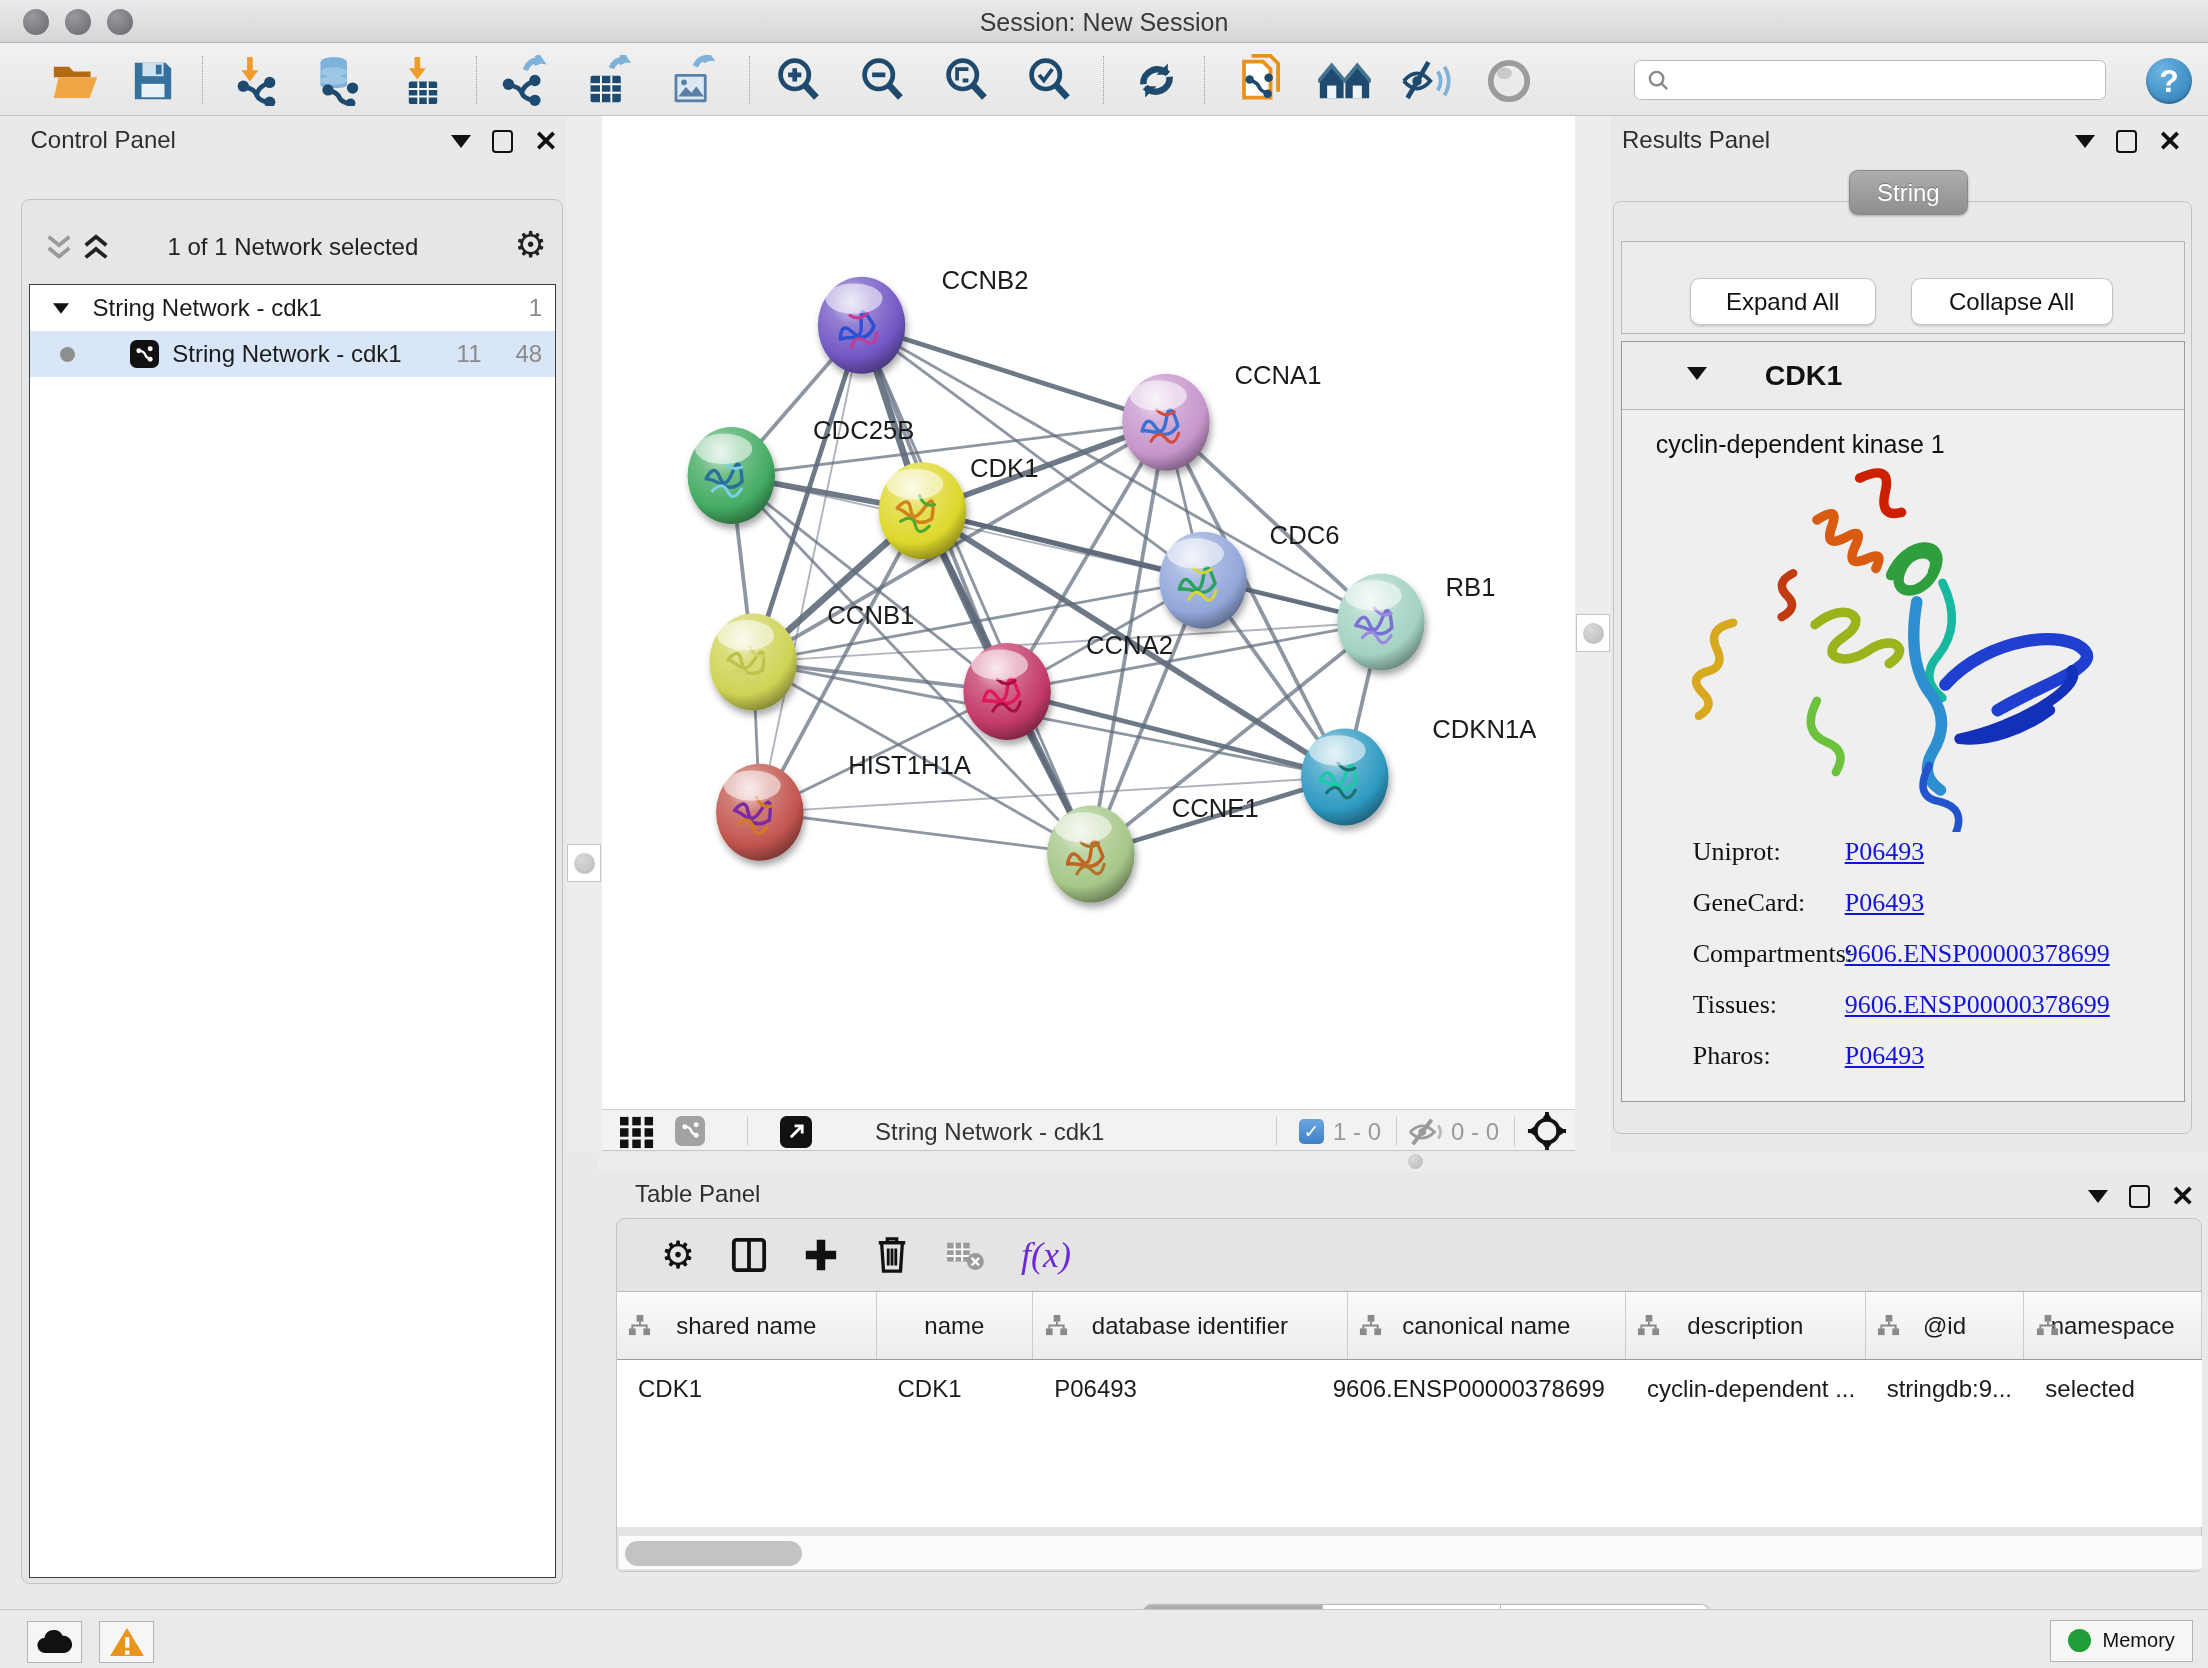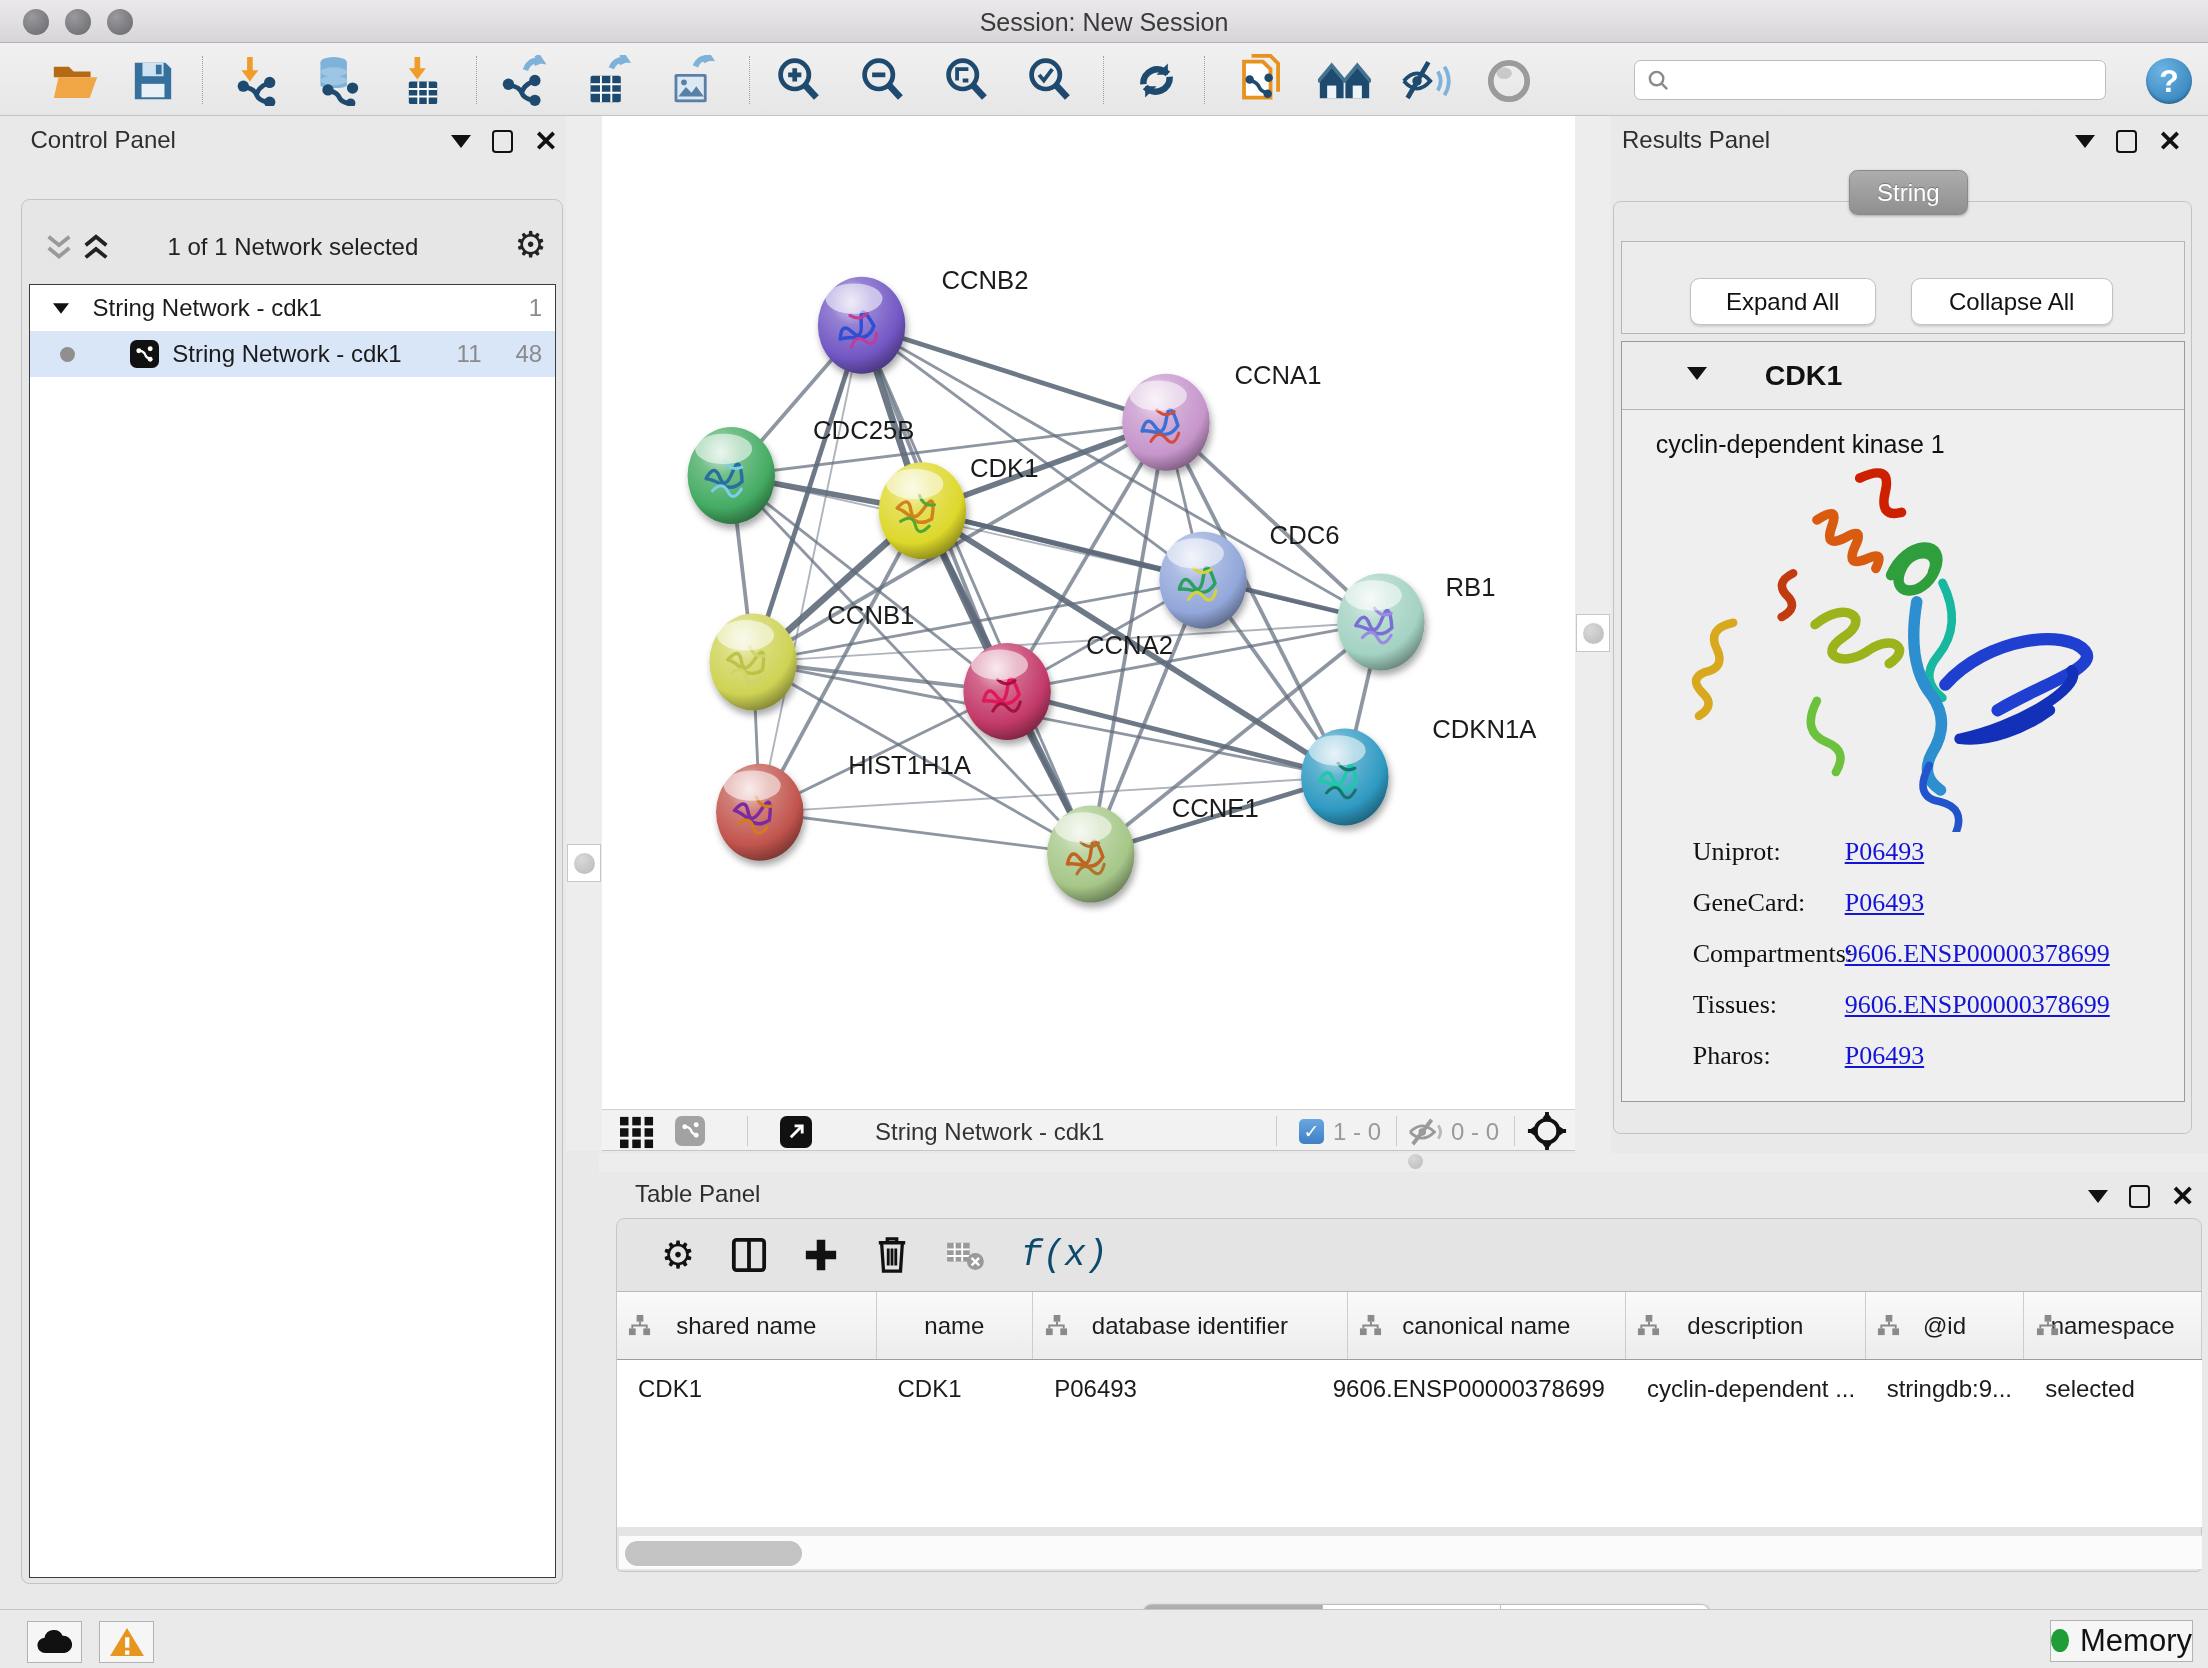--- a/index.html
+++ b/index.html
@@ -99,38 +99,38 @@
   .structure { position:absolute; left:52px; top:119px; }
 
   
   .table-panel { position:absolute; left:599px; top:1172px; width:1609px; height:438px; }
   .tp-head { position:absolute; left:36px; top:7.6px; }
   .tp-ctrls { position:absolute; right:13.3px; top:13.3px; display:flex; gap:21px; align-items:center; }
   .tp-box { position:absolute; left:17px; top:46px; width:1586px; height:354px;
     background:#e4e4e4; border:1px solid #c6c6c6; border-radius:8.6px 8.6px 5.7px 5.7px; }
   .tp-toolbar { position:absolute; left:0; top:0; width:100%; height:72px; display:flex; align-items:center; gap:36px; padding-left:44px; }
   .tp-icon { font-size:38px; color:#111; }
-  .fx { font-family:Liberation Mono, monospace; font-style:italic; font-size:36px; color:#0c4a6e; }
+  .fx { font-family:Liberation Serif, serif; font-style:italic; font-size:36px; color:#6d28d9; }
   .grid-table { position:absolute; left:0px; top:72px; width:1585px; height:236px; background:#fff; border-top:1px solid #b9b9b9; overflow:hidden; }
   .gt-header { display:flex; height:68px; background:linear-gradient(#fafafa,#ececec); border-bottom:1.9px solid #9c9c9c; }
   .gt-h { position:relative; display:flex; align-items:center; justify-content:center; border-right:1px solid #cdcdcd; font-size:24px; color:#1c1c1c; }
   .gt-h .hicon { position:absolute; left:11.4px; }
   .gt-row { display:flex; height:57px; font-size:24px; }
   .gt-c { padding-left:21px; display:flex; align-items:center; overflow:hidden; white-space:nowrap; }
   .hscroll { position:absolute; left:1.9px; top:316px; width:1583px; height:34px; background:#fbfbfb; border-top:1px solid #e2e2e2; }
   .hthumb { position:absolute; left:5.7px; top:4.8px; width:177px; height:25px; border-radius:12.4px; background:#c3c3c3; }
   .bottom-tabs { position:absolute; left:526px; top:385px; display:flex; border-radius:8.6px; box-shadow:0 1px 2.9px rgba(0,0,0,.25); }
 
   
   .statusbar { position:absolute; left:0; top:1609px; width:2208px; height:59px;
     background:#eaeaea; border-top:1px solid #c6c6c6; }
   .sb-btn { position:absolute; top:10.5px; width:55px; height:42px; background:#f6f6f6;
     border:1.9px solid #b3b3b3; display:flex; align-items:center; justify-content:center; }
   .memory-btn { position:absolute; right:15px; top:9.5px; width:143px; height:42px; background:#f6f6f6;
-    border:1.9px solid #b3b3b3; display:flex; align-items:center; justify-content:center; gap:11.4px; font-size:31px; color:#111; }
+    border:1.9px solid #b3b3b3; display:flex; align-items:center; justify-content:center; gap:11.4px; font-size:20px; color:#111; }
   .mem-dot { width:23px; height:23px; border-radius:50%; background:#1f9e38; }
 </style>
 </head>
 <body>
 
 <div class="titlebar">
   <div class="traffic t1"></div>
   <div class="traffic t2"></div>
   <div class="traffic t3"></div>
   <div class="win-title">Session: New Session</div>

